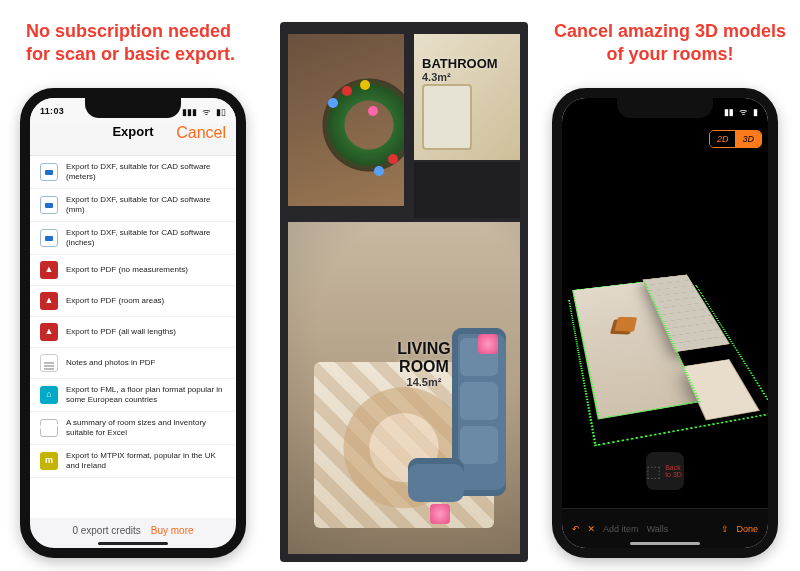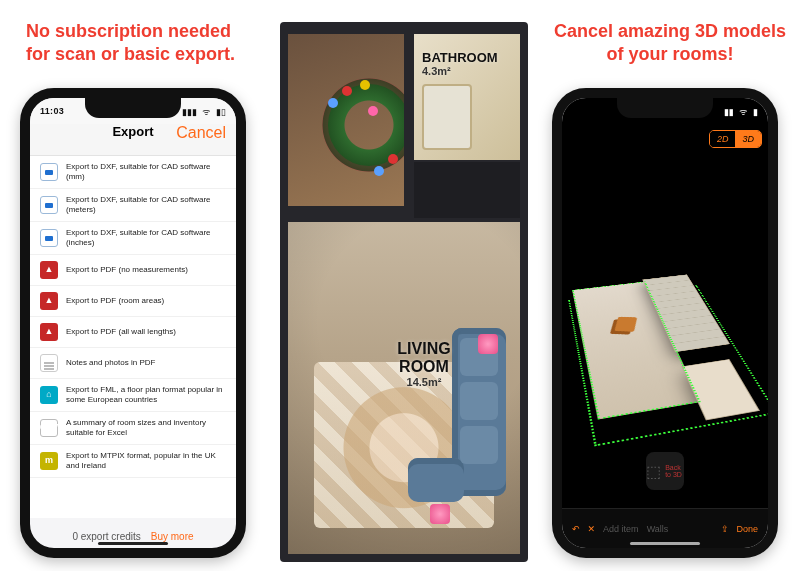--- a/index.html
+++ b/index.html
@@ -66,21 +66,21 @@
   .ic-dxf { background:#fff; border:1px solid #9bb9d9; }
   .ic-dxf::after{ content:""; width:8px; height:5px; background:#1f6fd0; border-radius:1px; }
   .ic-pdf { background:#c62828; }
   .ic-note{ background:#fff; border:1px solid #ccc; }
   .ic-note::after{ content:""; width:10px; height:2px; background:#bbb; box-shadow:0 3px 0 #bbb, 0 6px 0 #bbb; }
   .ic-fml { background:#00a9c6; }
   .ic-csv { background:#fff; border:1px solid #bbb; color:#555; font-size:6px;}
   .ic-mtrx{ background:#c4b400; }
   .footer {
     position:absolute; bottom:6px; left:0; right:0;
-    height:24px; display:flex; align-items:flex-end; justify-content:center; gap:10px;
+    height:24px; display:flex; align-items:center; justify-content:center; gap:10px;
     font-size:10px; color:#555;
   }
   .footer .buymore{ color:#ff6a1a; }
   .homebar {
     position:absolute; bottom:3px; left:50%; transform:translateX(-50%);
     width:70px; height:3px; background:#222; border-radius:2px;
   }
 
   
   .middle {
@@ -216,25 +216,25 @@
           <span>▮▯</span>
         </span>
       </div>
       <div class="navbar">
         <span>Export</span>
         <span class="cancel">Cancel</span>
       </div>
       <div class="list" id="export-list">
           <div class="row">
             <span class="icon ic-dxf"></span>
+            <span>Export to DXF, suitable for CAD software (meters)</span>
+          </div>
+          <div class="row">
+            <span class="icon ic-dxf"></span>
             <span>Export to DXF, suitable for CAD software (mm)</span>
-          </div>
-          <div class="row">
-            <span class="icon ic-dxf"></span>
-            <span>Export to DXF, suitable for CAD software (meters)</span>
           </div>
           <div class="row">
             <span class="icon ic-dxf"></span>
             <span>Export to DXF, suitable for CAD software (inches)</span>
           </div>
           <div class="row">
             <span class="icon ic-pdf">▲</span>
             <span>Export to PDF (no measurements)</span>
           </div>
           <div class="row">
@@ -269,21 +269,21 @@
       <div class="homebar"></div>
     </div>
   </div>
 
   <div class="panel middle">
     <div class="room hall">
       <div class="wreath"></div>
 
     </div>
     <div class="room bath">
-      <div class="room-label" style="left:8px; top:16px; font-size:13px;">
+      <div class="room-label" style="left:8px; top:22px; font-size:13px;">
         <span>BATHROOM</span>
         <span class="room-sub">4.3m²</span>
       </div>
     </div>
     <div class="gap"></div>
     <div class="room living">
       <div class="floorshadow"></div>
       <div class="rug"></div>
       <div class="sofa">
         <span class="cush c1"></span>

